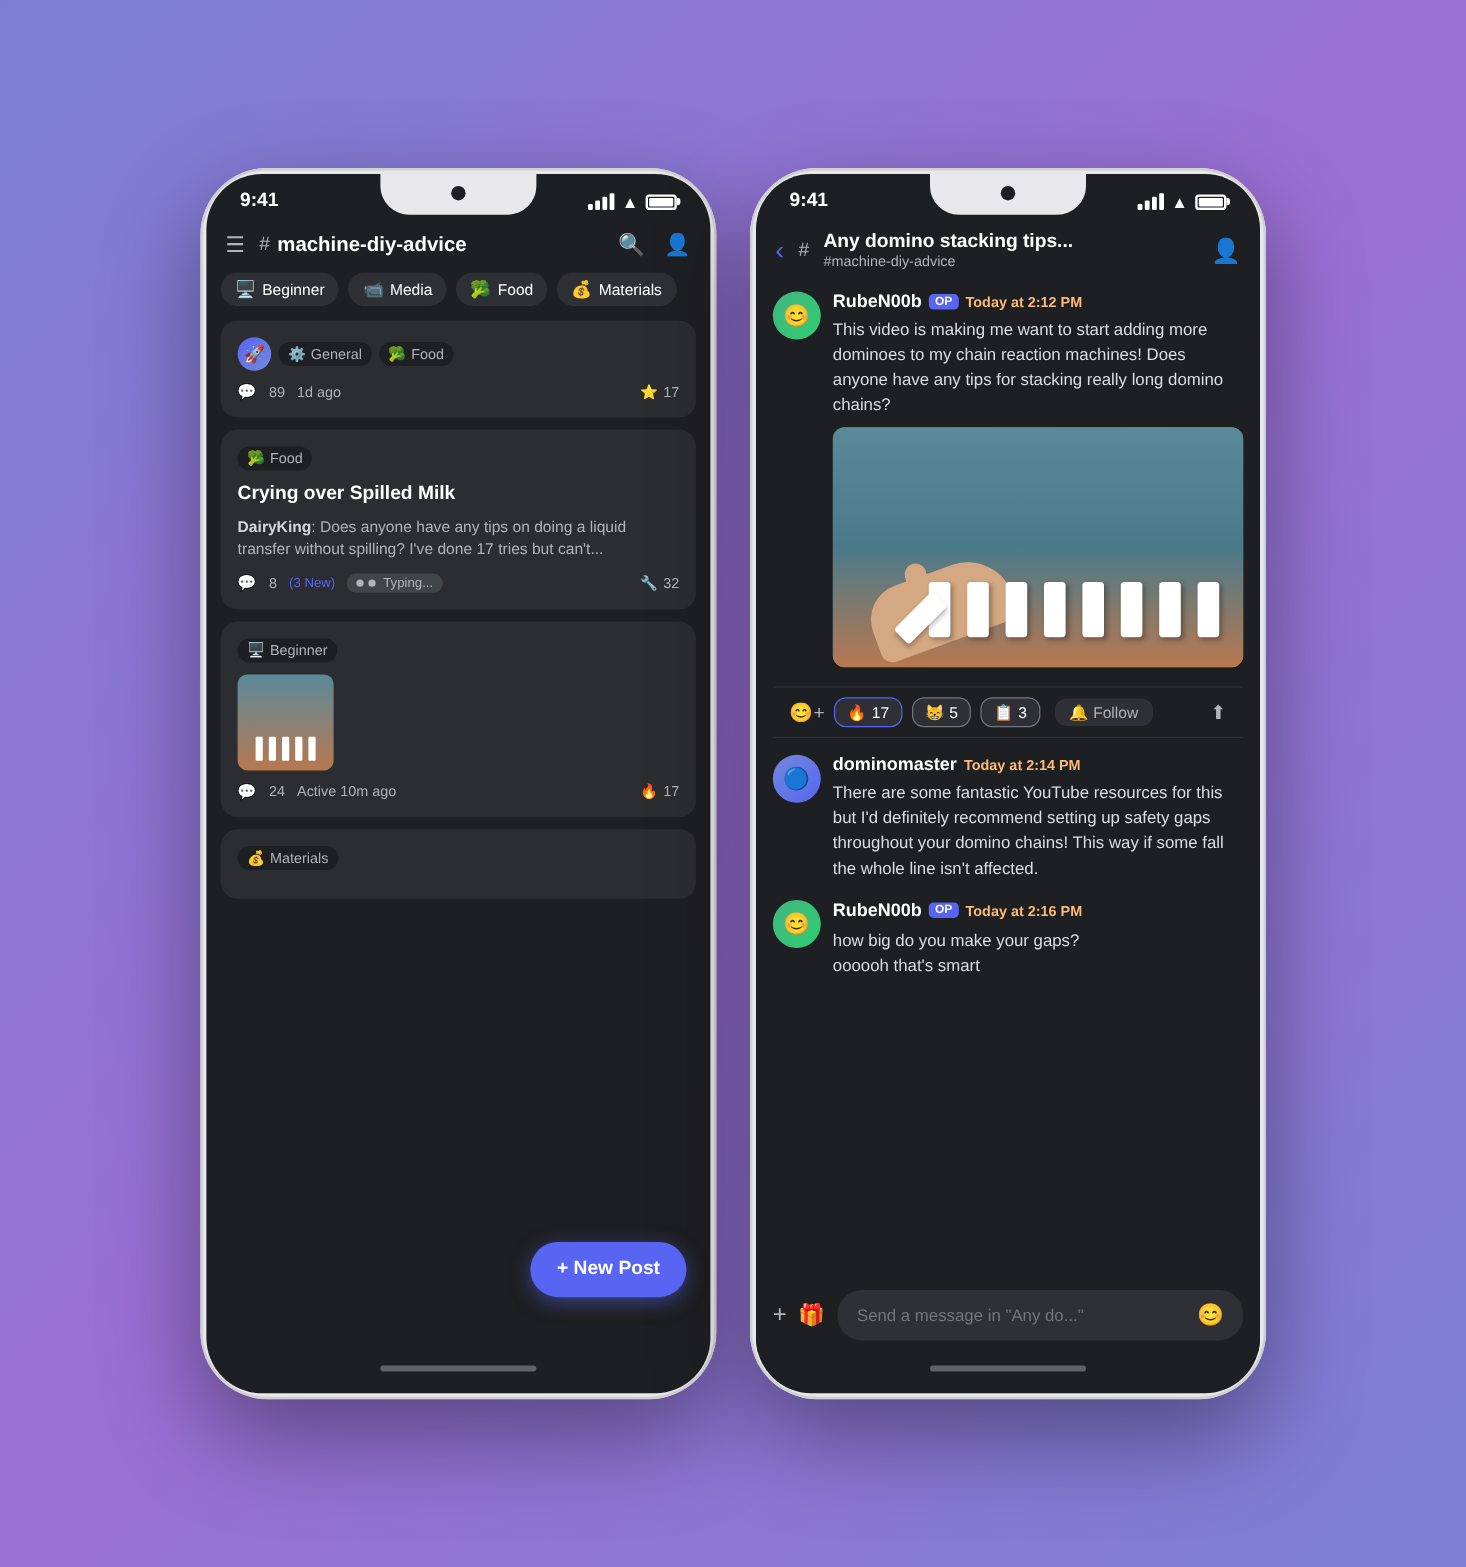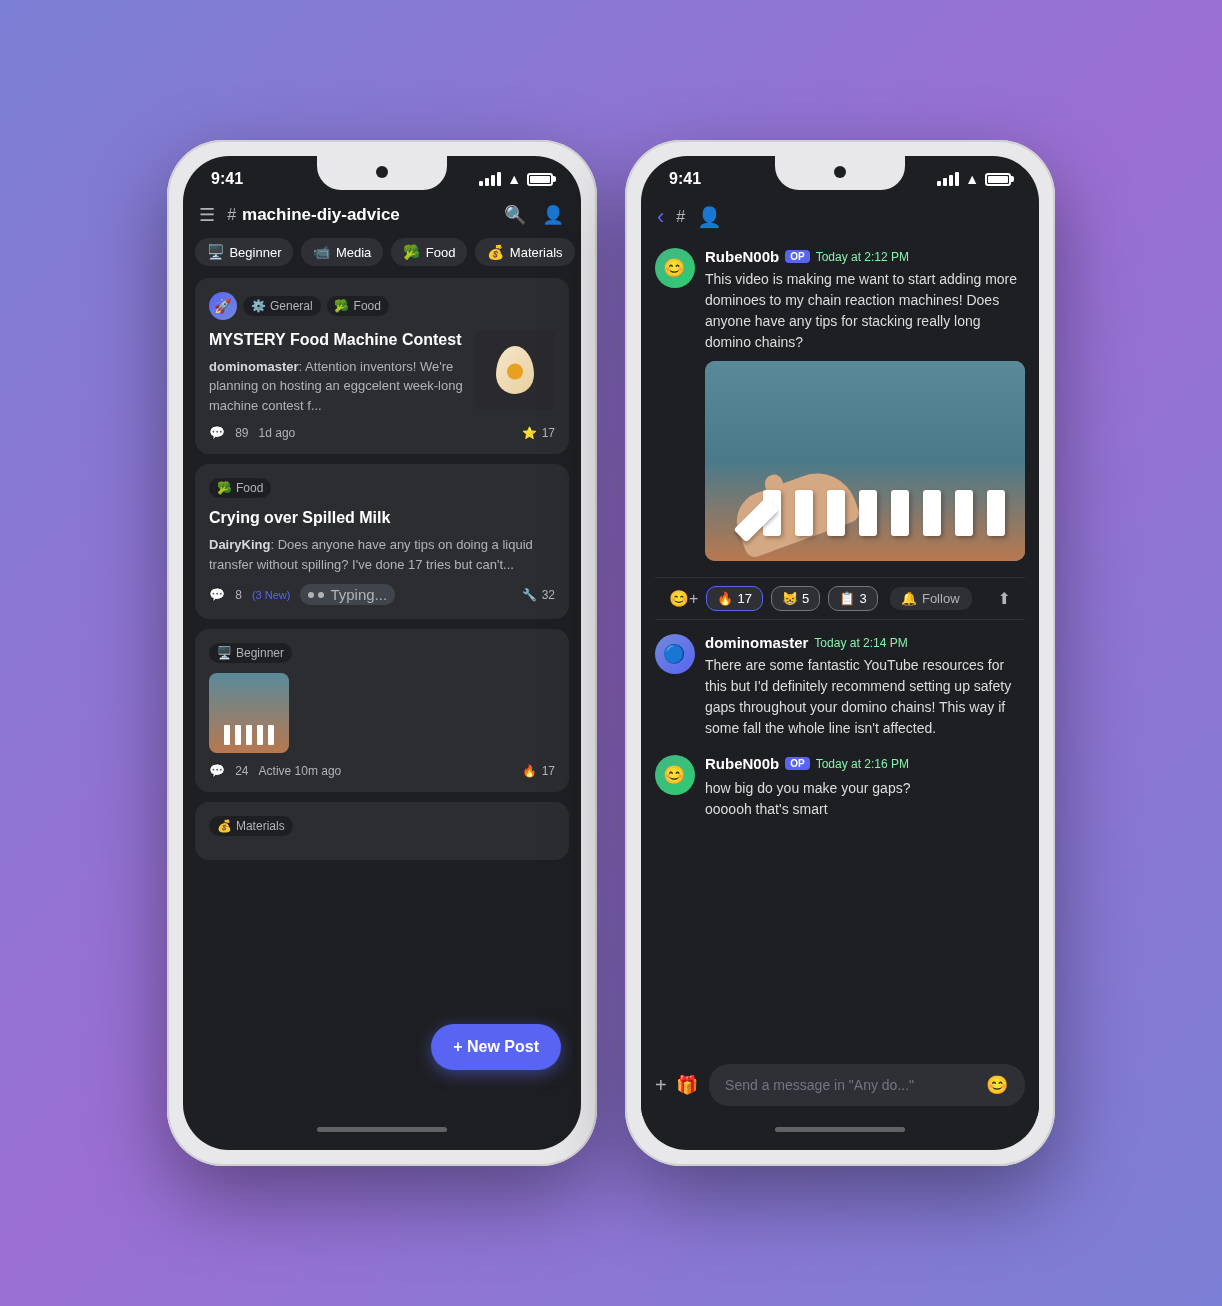--- a/index.html
+++ b/index.html
@@ -16,21 +16,21 @@
     .phones-container {
       display: flex;
       gap: 28px;
       align-items: center;
     }
     .phone {
       width: 430px;
       height: 1026px;
       background: #e8e8ea;
       border-radius: 56px;
-      padding: 16px;
+      padding: 5px;
       box-shadow: 0 30px 80px rgba(0,0,0,0.4), inset 0 0 0 2px #d0d0d2;
       position: relative;
     }
     .phone-inner {
       width: 100%;
       height: 100%;
       background: #1e1f22;
       border-radius: 46px;
       overflow: hidden;
       position: relative;
@@ -328,21 +328,21 @@
     }
     .message-author { color: white; font-weight: 700; font-size: 15px; }
     .op-badge {
       background: #5865f2;
       color: white;
       font-size: 10px;
       font-weight: 700;
       padding: 1px 5px;
       border-radius: 4px;
     }
-    .message-time { color: #86efac; font-size: 12px; }
+    .message-time { color: #fdba74; font-size: 12px; font-weight: bold; }
     .message-text { color: #dcddde; font-size: 14px; line-height: 1.5; }
 
     .message-image {
       margin-top: 8px;
       width: 100%;
       height: 200px;
       border-radius: 10px;
       background: linear-gradient(135deg, #4a7c8e 0%, #5a9aaa 40%, #c8a878 100%);
       position: relative;
       overflow: hidden;
@@ -594,33 +594,20 @@
             <div class="avatar-small">🚀</div>
             <div class="post-tag">
               <span>⚙️</span>
               <span>General</span>
             </div>
             <div class="post-tag">
               <span>🥦</span>
               <span>Food</span>
             </div>
           </div>
-          <div class="post-content">
-            <div class="post-text">
-              <div class="post-title">MYSTERY Food Machine Contest</div>
-              <div class="post-preview">
-                <strong>dominomaster</strong>: <span>Attention inventors! We're planning on hosting an eggcelent week-long machine contest f...</span>
-              </div>
-            </div>
-            <div class="post-image egg-scene">
-              <div class="egg-shape">
-                <div class="egg-yolk"></div>
-              </div>
-            </div>
-          </div>
           <div class="post-footer">
             <span class="comment-icon">💬</span>
             <span>89</span>
             <span>1d ago</span>
             <div class="post-footer-right">
               <span class="star-icon">⭐</span>
               <span>17</span>
             </div>
           </div>
         </div>
@@ -640,21 +627,21 @@
               </div>
             </div>
           </div>
           <div class="post-footer">
             <span class="comment-icon">💬</span>
             <span>8</span>
             <span style="color:#5865f2; font-size:11px;">(3 New)</span>
             <div class="typing-indicator">
               <div class="typing-dot"></div>
               <div class="typing-dot"></div>
-              <span style="color:#b0b3b8; font-size:15px; margin-left:2px;">Typing...</span>
+              <span style="color:#b0b3b8; font-size:11px; margin-left:2px;">Typing...</span>
             </div>
             <div class="post-footer-right">
               <span>🔧</span>
               <span>32</span>
             </div>
           </div>
         </div>
 
         <div class="post-card">
           <div class="post-tags">
@@ -720,20 +707,24 @@
           <span class="wifi-icon">▲</span>
           <div class="battery-icon">
               <div class="battery-fill"></div>
             </div>
         </div>
       </div>
 
       <div class="thread-header">
         <span class="back-btn">‹</span>
         <span style="color:#b0b3b8; font-size:16px;">#</span>
+        <div class="thread-title-area">
+          <div class="thread-title">Any domino stacking tips...</div>
+          <div class="thread-subtitle">#machine-diy-advice</div>
+        </div>
         <span class="person-icon">👤</span>
       </div>
 
       <div class="thread-messages">
 
         <div class="message">
           <div class="message-avatar rubennob-avatar">😊</div>
           <div class="message-body">
             <div class="message-header">
               <span class="message-author">RubeN00b</span>

